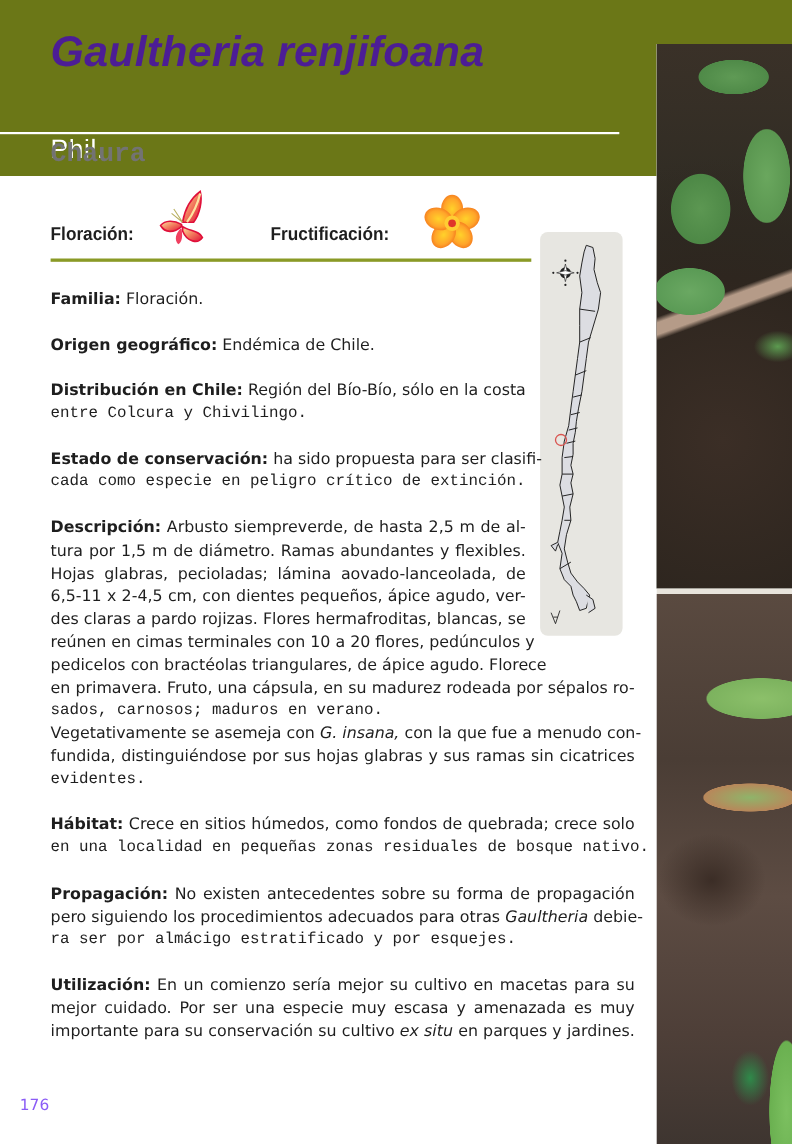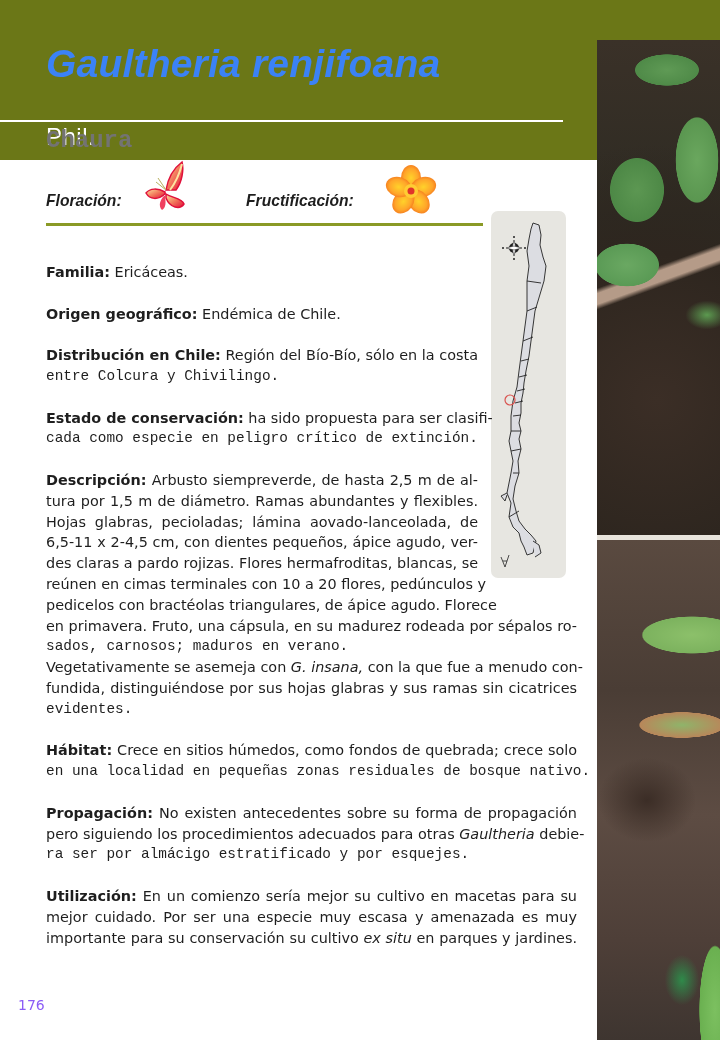--- a/index.html
+++ b/index.html
@@ -9,23 +9,23 @@
     font-family:"DejaVu Sans", "Liberation Sans", sans-serif;
     color:#1e1e1e;
   }
   .header-band {
     position:absolute; left:0; top:0; width:720px; height:40px; background:#6b7717;
   }
   .header-main {
     position:absolute; left:0; top:40px; width:597px; height:120px; background:#6b7717;
   }
   .title {
-    position:absolute; left:46px; top:44px; margin:0;
+    position:absolute; left:46px; top:28px; margin:0;
     font-family:"Liberation Sans", sans-serif; font-weight:bold; font-style:italic;
-    font-size:39px; color:#3b82f6; letter-spacing:0.2px; line-height:1;
+    font-size:39px; color:#4c1d95; letter-spacing:0.2px; line-height:1;
   }
   .author {
     position:absolute; left:46px; top:83px;
     font-family:"Liberation Sans", sans-serif; font-size:24px; color:#ffffff; line-height:1;
     letter-spacing:0.5px;
     margin-top:42px;
   }
   .white-rule {
     position:absolute; left:0; top:120px; width:563px; height:2px; background:#ffffff;
   }
@@ -53,21 +53,21 @@
   .photo-bottom {
     position:absolute; left:0; top:500px; width:123px; height:500px;
     background:
       radial-gradient(ellipse 70px 26px at 95px 95px, #8cc06a 0%, #7cb25e 70%, transparent 72%),
       radial-gradient(ellipse 60px 18px at 85px 185px, #8fb46a 0%, #b8875a 70%, transparent 72%),
       radial-gradient(ellipse 22px 90px at 118px 470px, #7cc060 0%, #6ab050 70%, transparent 72%),
       radial-gradient(ellipse 24px 35px at 85px 440px, #2f8a4a 0%, transparent 72%),
       radial-gradient(ellipse 70px 60px at 50px 260px, #3b2d26 0%, transparent 70%),
       linear-gradient(180deg, #5a4a40 0%, #4a3d35 30%, #5d4c43 55%, #4e3f38 80%, #3e3530 100%);
   }
-  .phenology { position:absolute; left:46px; top:166px; width:437px; height:60px;font-style:italic; }
+  .phenology { position:absolute; left:46px; top:178px; width:437px; height:60px; }
   .ph-label {
     position:absolute; top:26px; font-family:"Liberation Sans", sans-serif; font-weight:bold;
     font-size:17px; color:#1e1e1e; line-height:1; transform:scaleX(0.92); transform-origin:left;
   }
   .ph-flor { left:0; }
   .ph-fruct { left:200px; }
   .butterfly { position:absolute; left:96px; top:-6px; width:46px; height:52px; }
   .flower { position:absolute; left:338px; top:-2px; width:54px; height:54px; }
   .ph-rule { position:absolute; left:0; top:57px; width:437px; height:3px; background:#8a9a26; }
   .map-box {
@@ -176,21 +176,21 @@
     <g stroke="#222" stroke-width="0.8" fill="none">
       <path d="M10 346 L14 356 L18 344"></path>
       <path d="M12 350 L16 350"></path>
     </g>
   </svg>
 </div>
 
 <div class="content">
 
   <p class="para narrow">
-    <b>Familia:</b><span> Ericáceas.</span>
+    <b>Familia:</b><span> Floración.</span>
   </p>
 
   <p class="para narrow">
     <b>Origen geográfico:</b><span> Endémica de Chile.</span>
   </p>
 
   <div class="para">
     <span class="line n"><b>Distribución en Chile:</b><span> Región del Bío-Bío, sólo en la costa</span></span>
     <span class="line n last">entre Colcura y Chivilingo.</span>
   </div>

